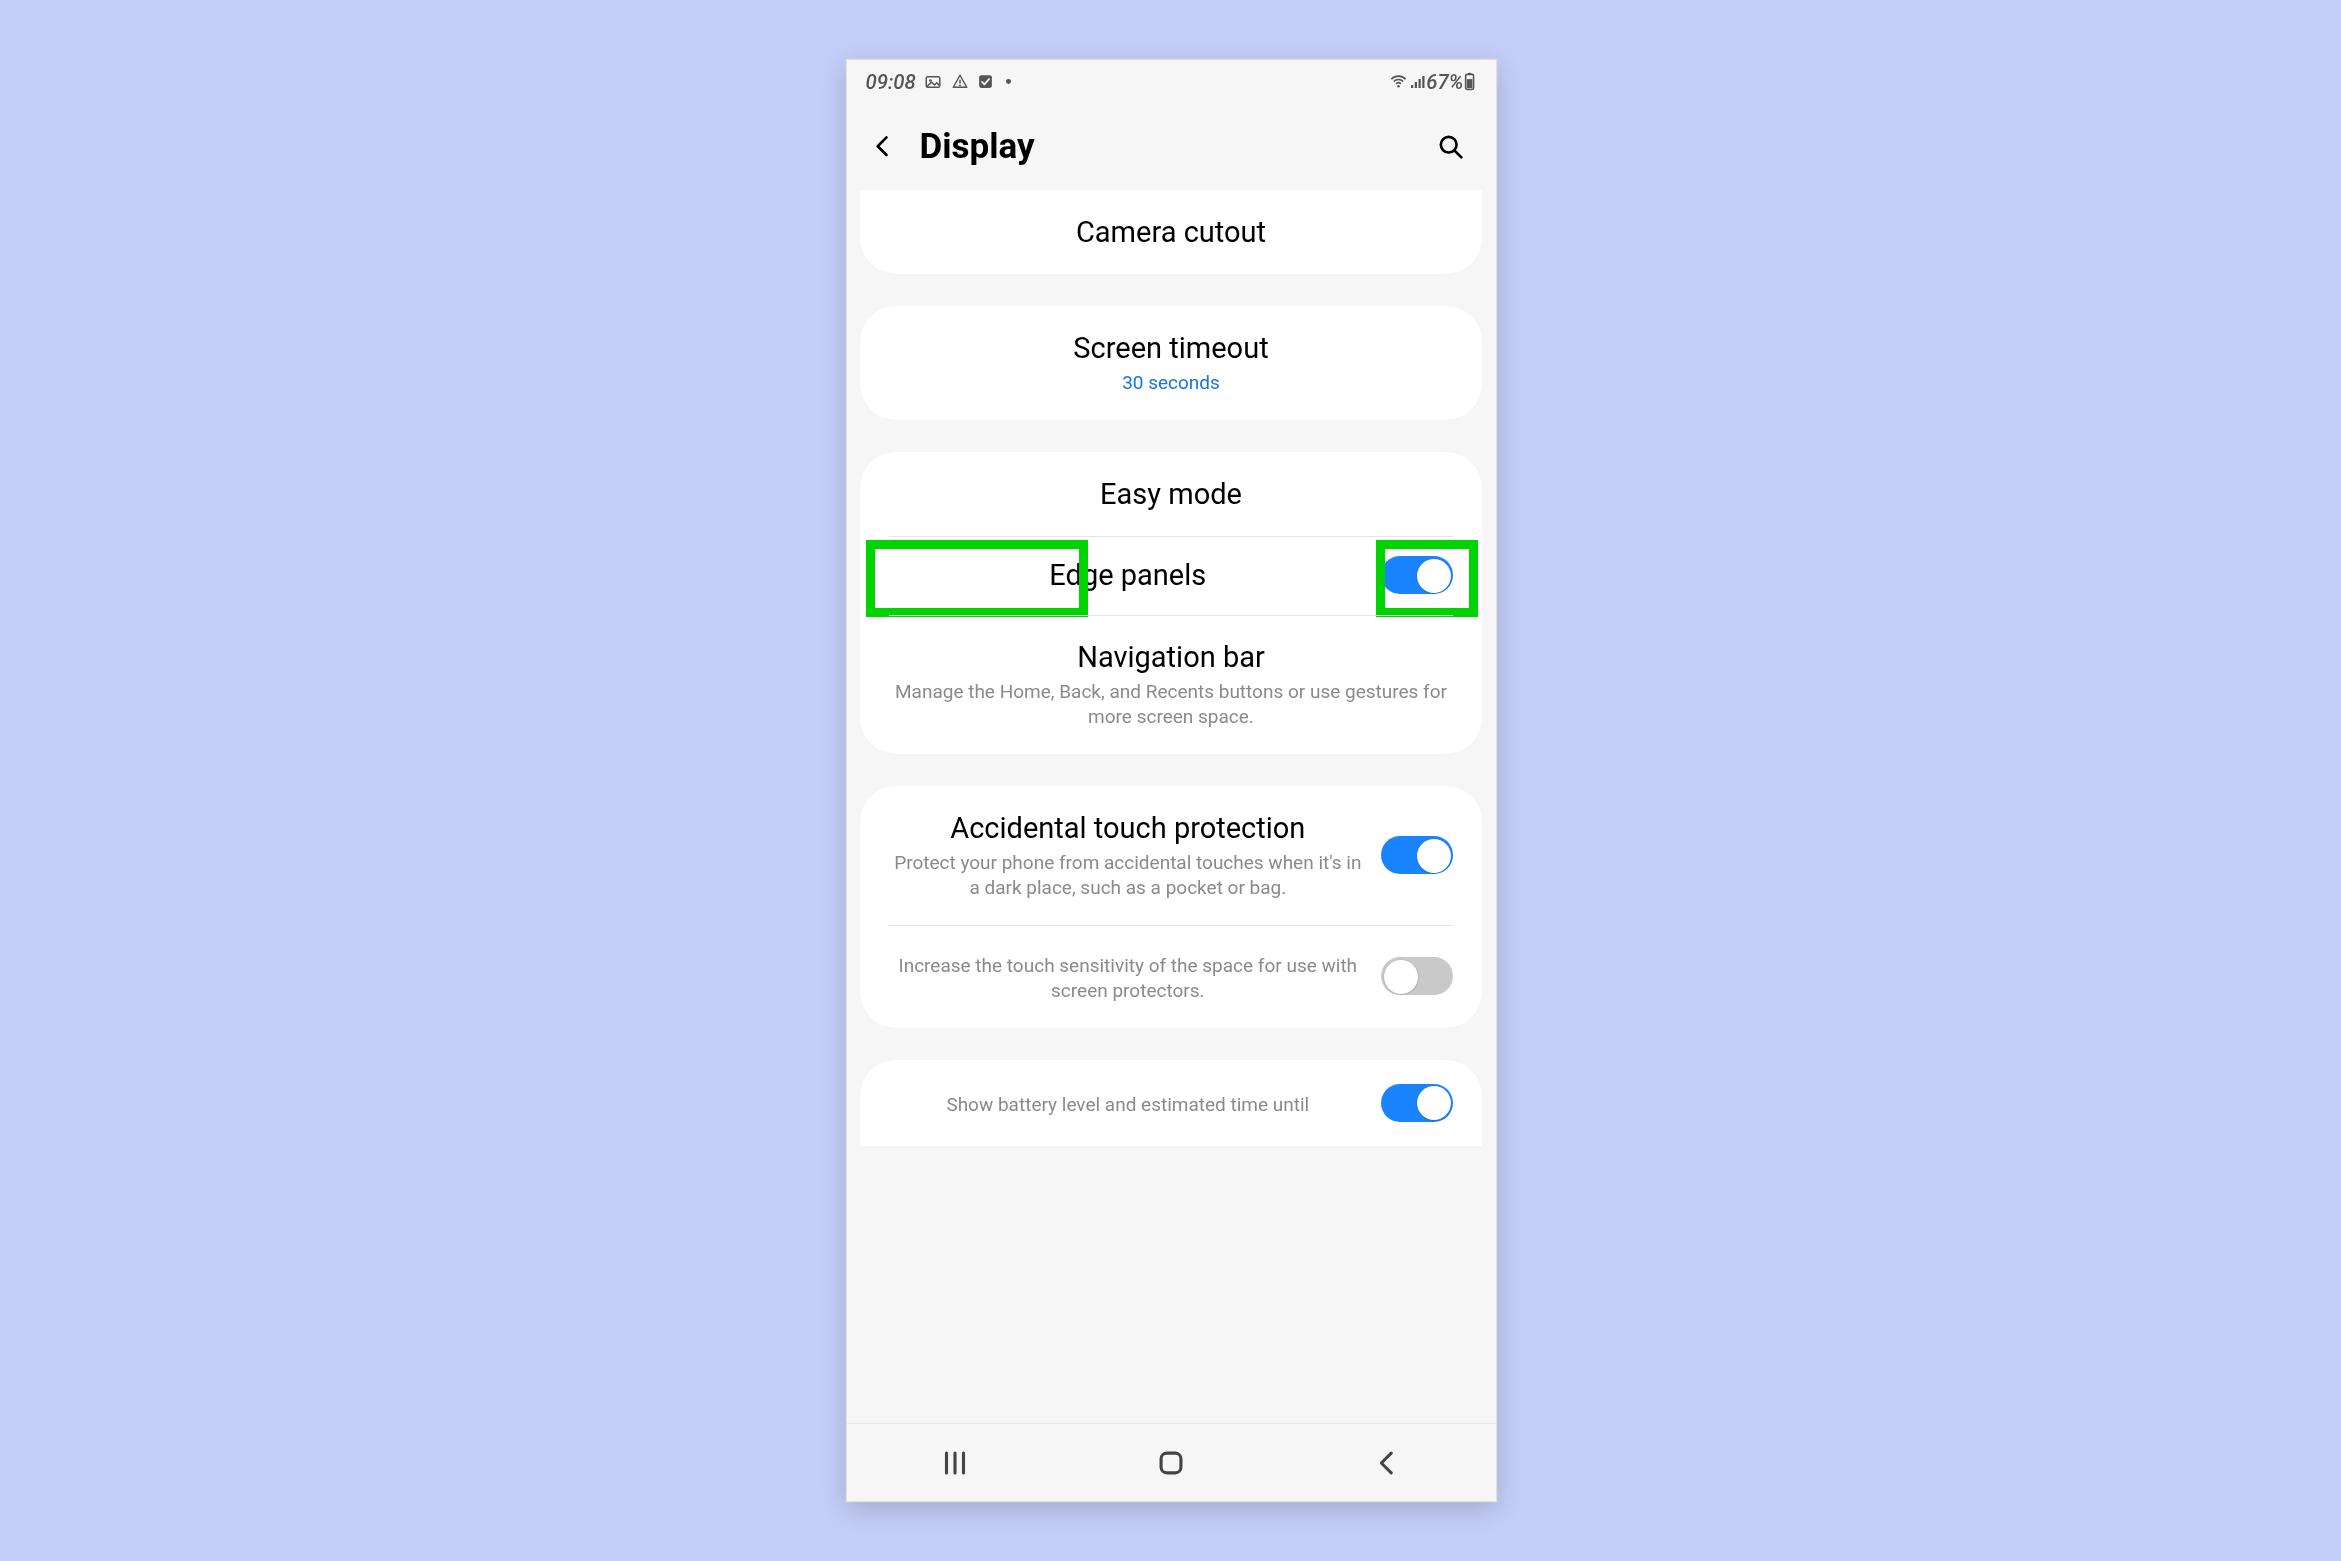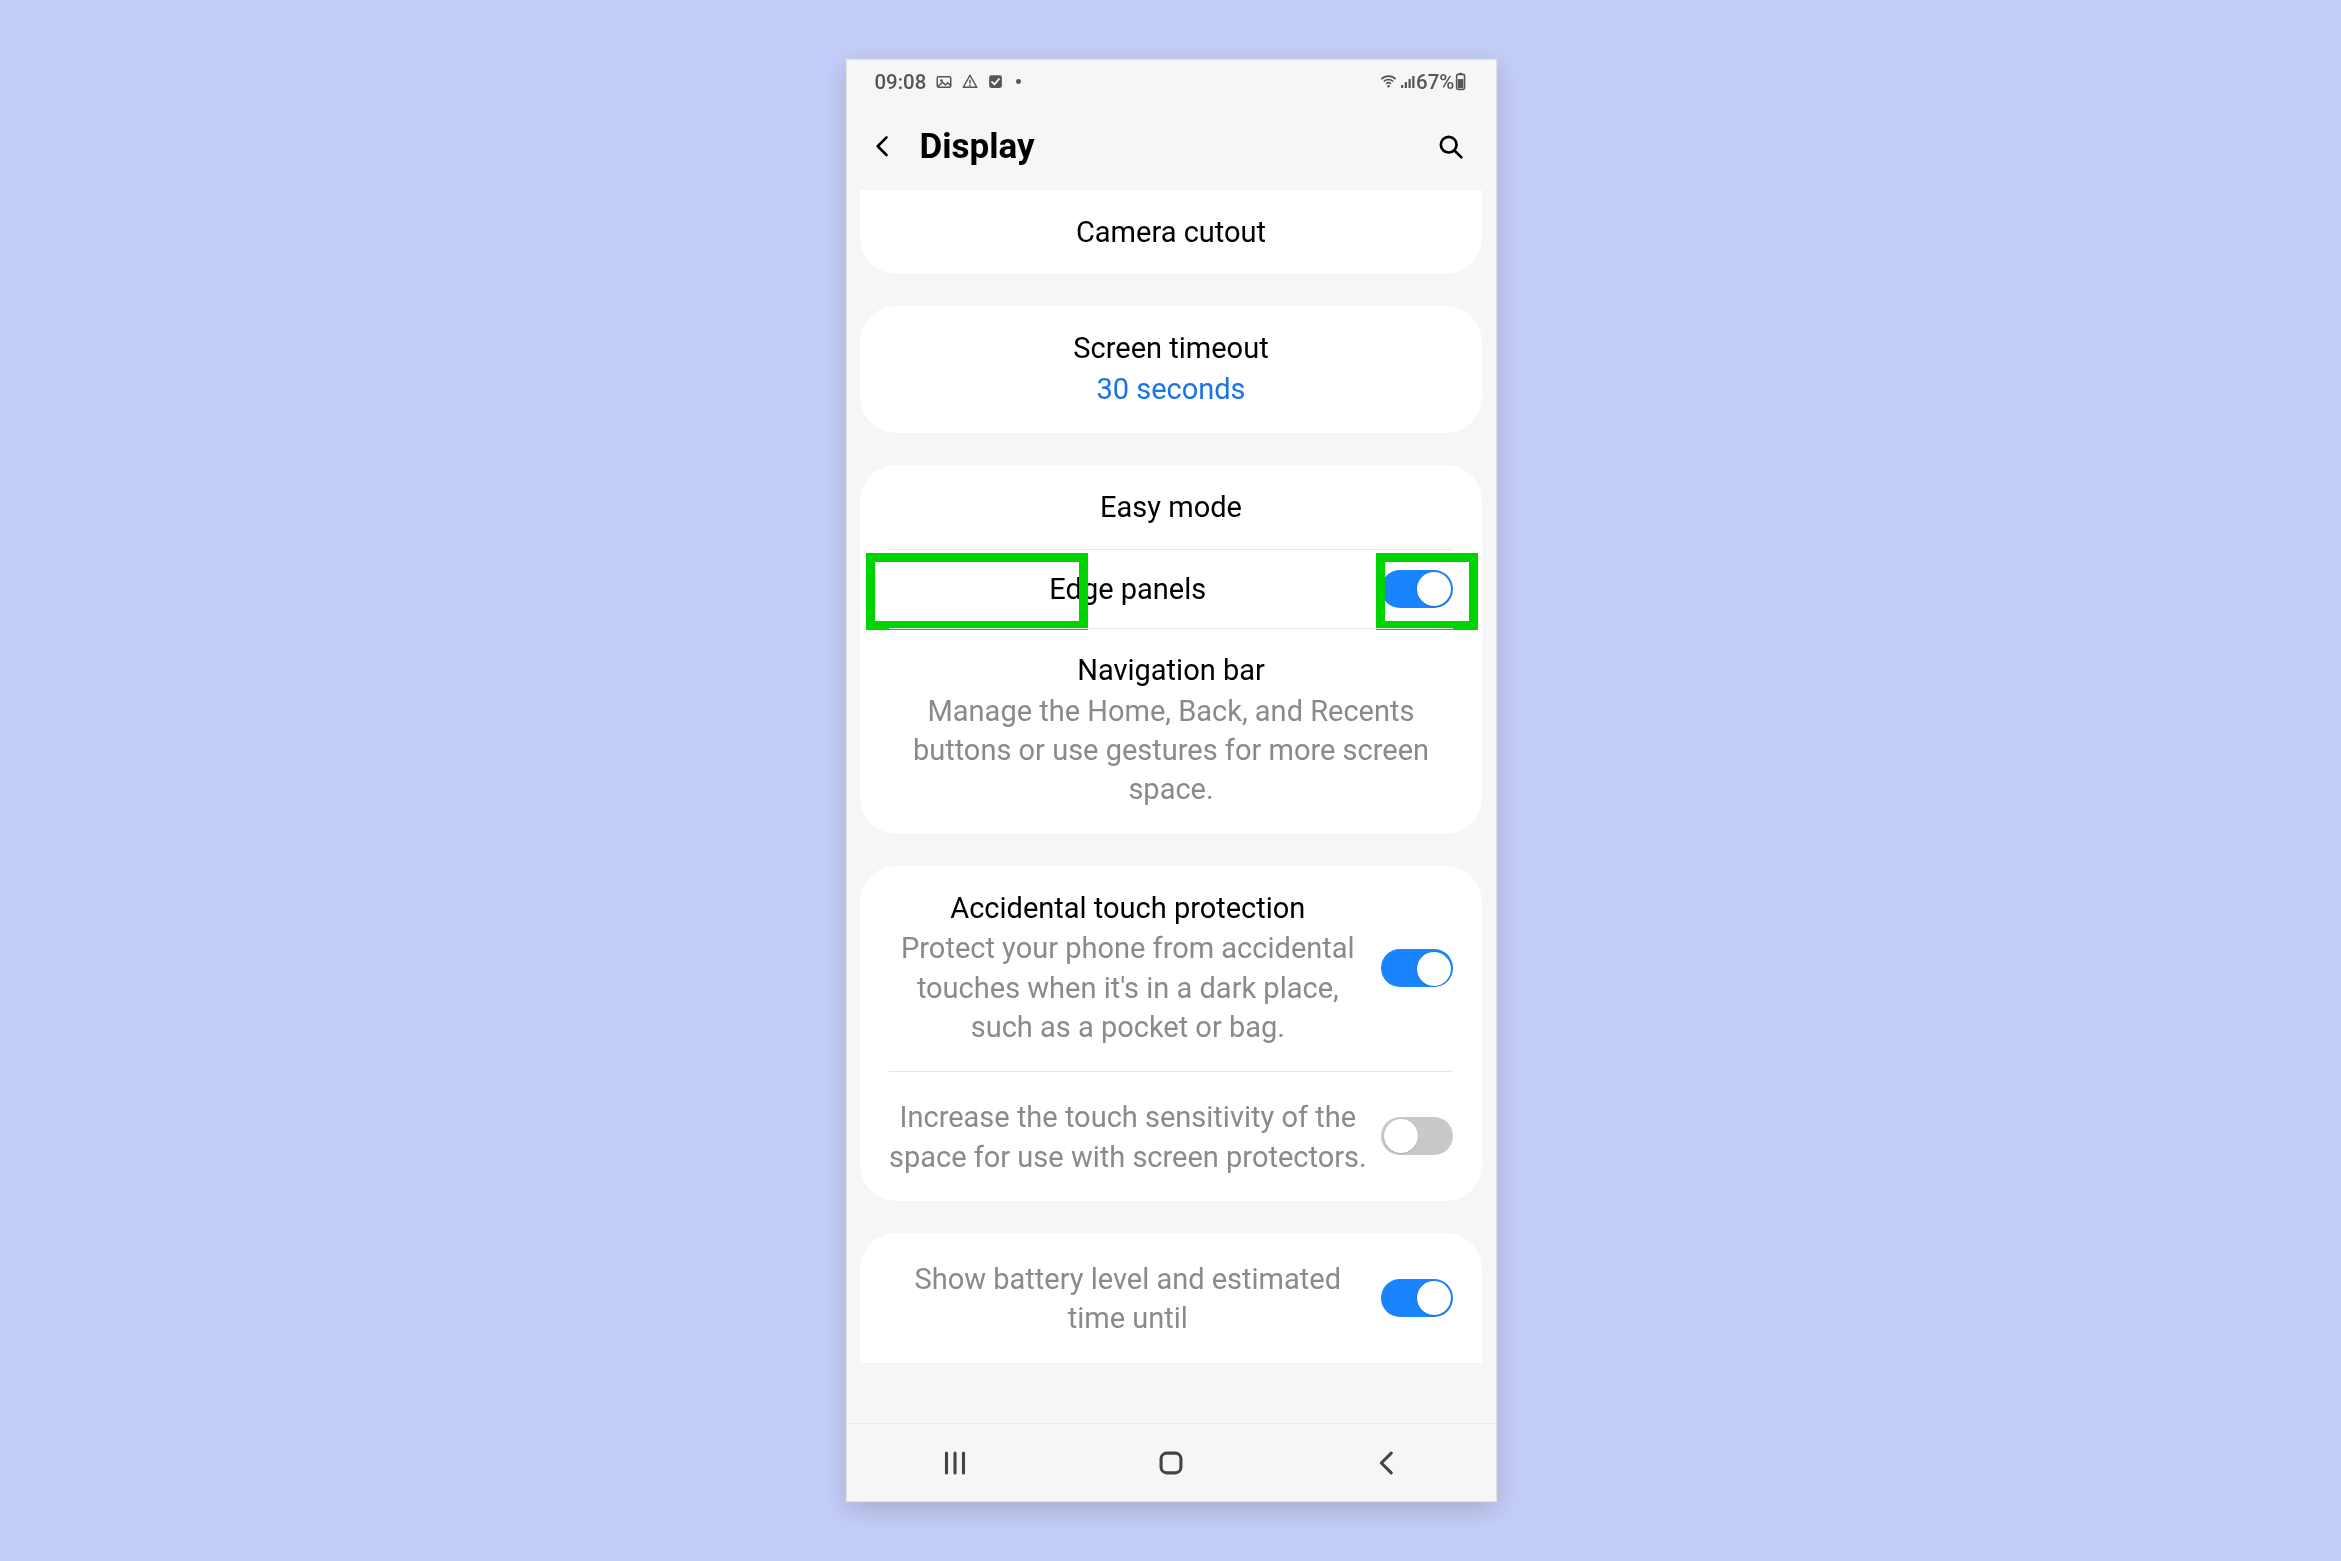--- a/index.html
+++ b/index.html
@@ -15,21 +15,21 @@
     background: #f6f6f6;
     position: relative; overflow: hidden;
     transform: scale(1.0);
     transform-origin: center; 
     box-shadow: 0 0 0 1.2px #e0e0e0, 0 7.2px 24px rgba(0,0,0,0.18);
   }
 
   
   .statusbar {
     height: 43px; display: flex; align-items: center; justify-content: space-between;
-    padding: 0 28px; font-size: 20.4px; color: #555;
+    padding: 0 19px; font-size: 20.4px; color: #555; font-style: italic;
   }
   .statusbar .left { display:flex; align-items:center; gap:8.4px; }
   .statusbar .right { display:flex; align-items:center; }
   .sb-ico { display:inline-flex; }
   .sb-dot { width:4.8px; height:4.8px; background:#555; border-radius:50%; margin-left:3.6px; }
 
   
   .header {
     display:flex; align-items:center; justify-content:space-between;
     padding: 23px 26.4px 23px 18px;
@@ -51,21 +51,21 @@
     padding: 24px 29px;
     display:flex; align-items:center; gap:14.4px;
     position: relative;
     text-align: center;
   }
   .row + .row::before {
     content:""; position:absolute; top:0; left:29px; right:29px; height:0.6px; background:#e5e5e5;
   }
   .row .text { flex:1; min-width:0; }
   .title { font-size: 29px; color:#000; line-height:1.25; }
-  .sub   { font-size: 29px; color:#8a8a8a; line-height:1.35; margin-top:3.6px; }
+  .sub   { font-size: 19px; color:#8a8a8a; line-height:1.35; margin-top:3.6px; }
   .sub.link { color:#1a73e8; }
 
   
   .toggle {
     width: 72px; height: 38px; border-radius: 24px; position:relative; flex:0 0 auto;
     background:#c9c9c9;
   }
   .toggle .knob {
     position:absolute; top:2.4px; left:2.4px; width:34px; height:34px; border-radius:50%;
     background:#fff; box-shadow:0 0.6px 1.8px rgba(0,0,0,0.25);

